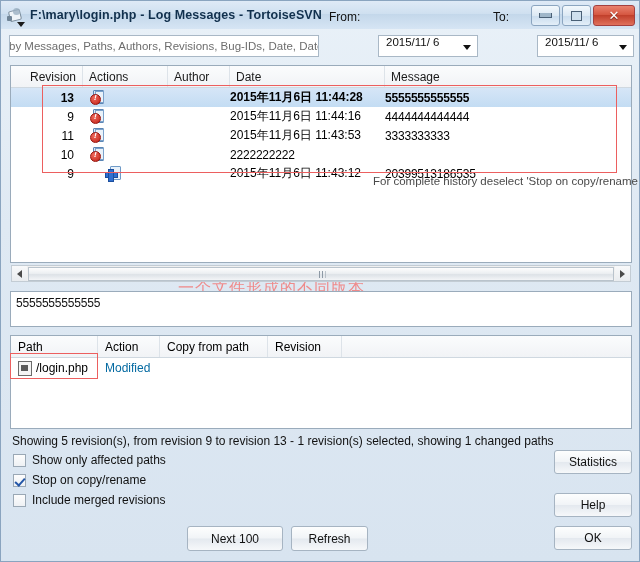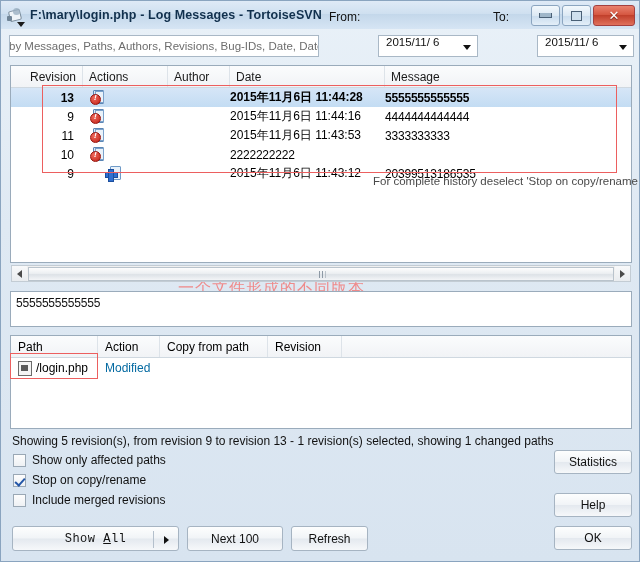--- a/index.html
+++ b/index.html
@@ -393,21 +393,16 @@
   </div>
   <div class="chk-row" id="chk-merged">
     <span class="chkbox"></span>
     <span>Include merged revisions</span>
   </div>
 
   <div class="btn" id="btn-help">Help</div>
   <div class="btn" id="btn-statistics">Statistics</div>
   <div class="btn" id="btn-ok">OK</div>
 
-  <div class="btn" id="btn-showall">
-    <span class="sa-label"><span>Show </span><u>A</u><span>ll</span></span>
-    <span class="sa-sep"></span>
-    <span class="sa-arrow"></span>
-  </div>
   <div class="btn" id="btn-next100">Next 100</div>
   <div class="btn" id="btn-refresh">Refresh</div>
 
 </div>
 
 </body></html>

